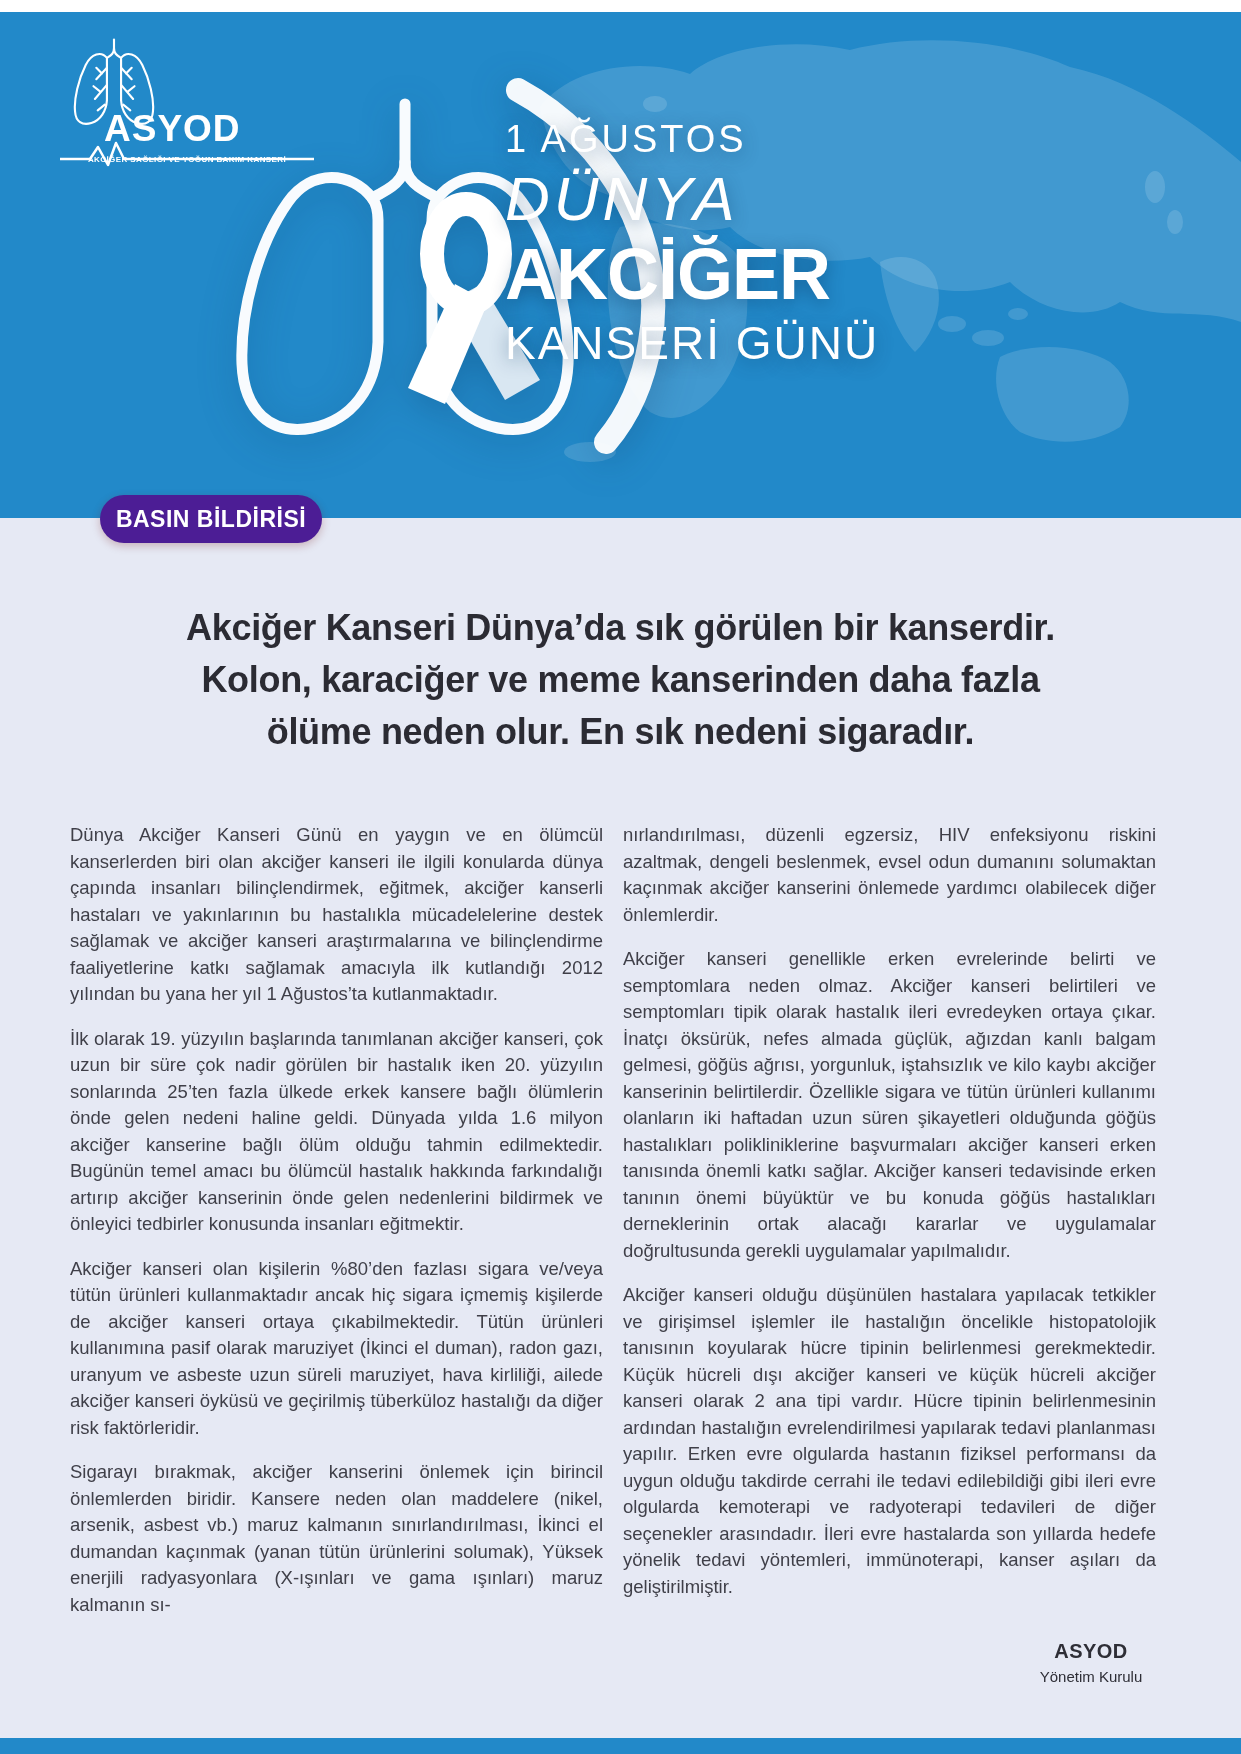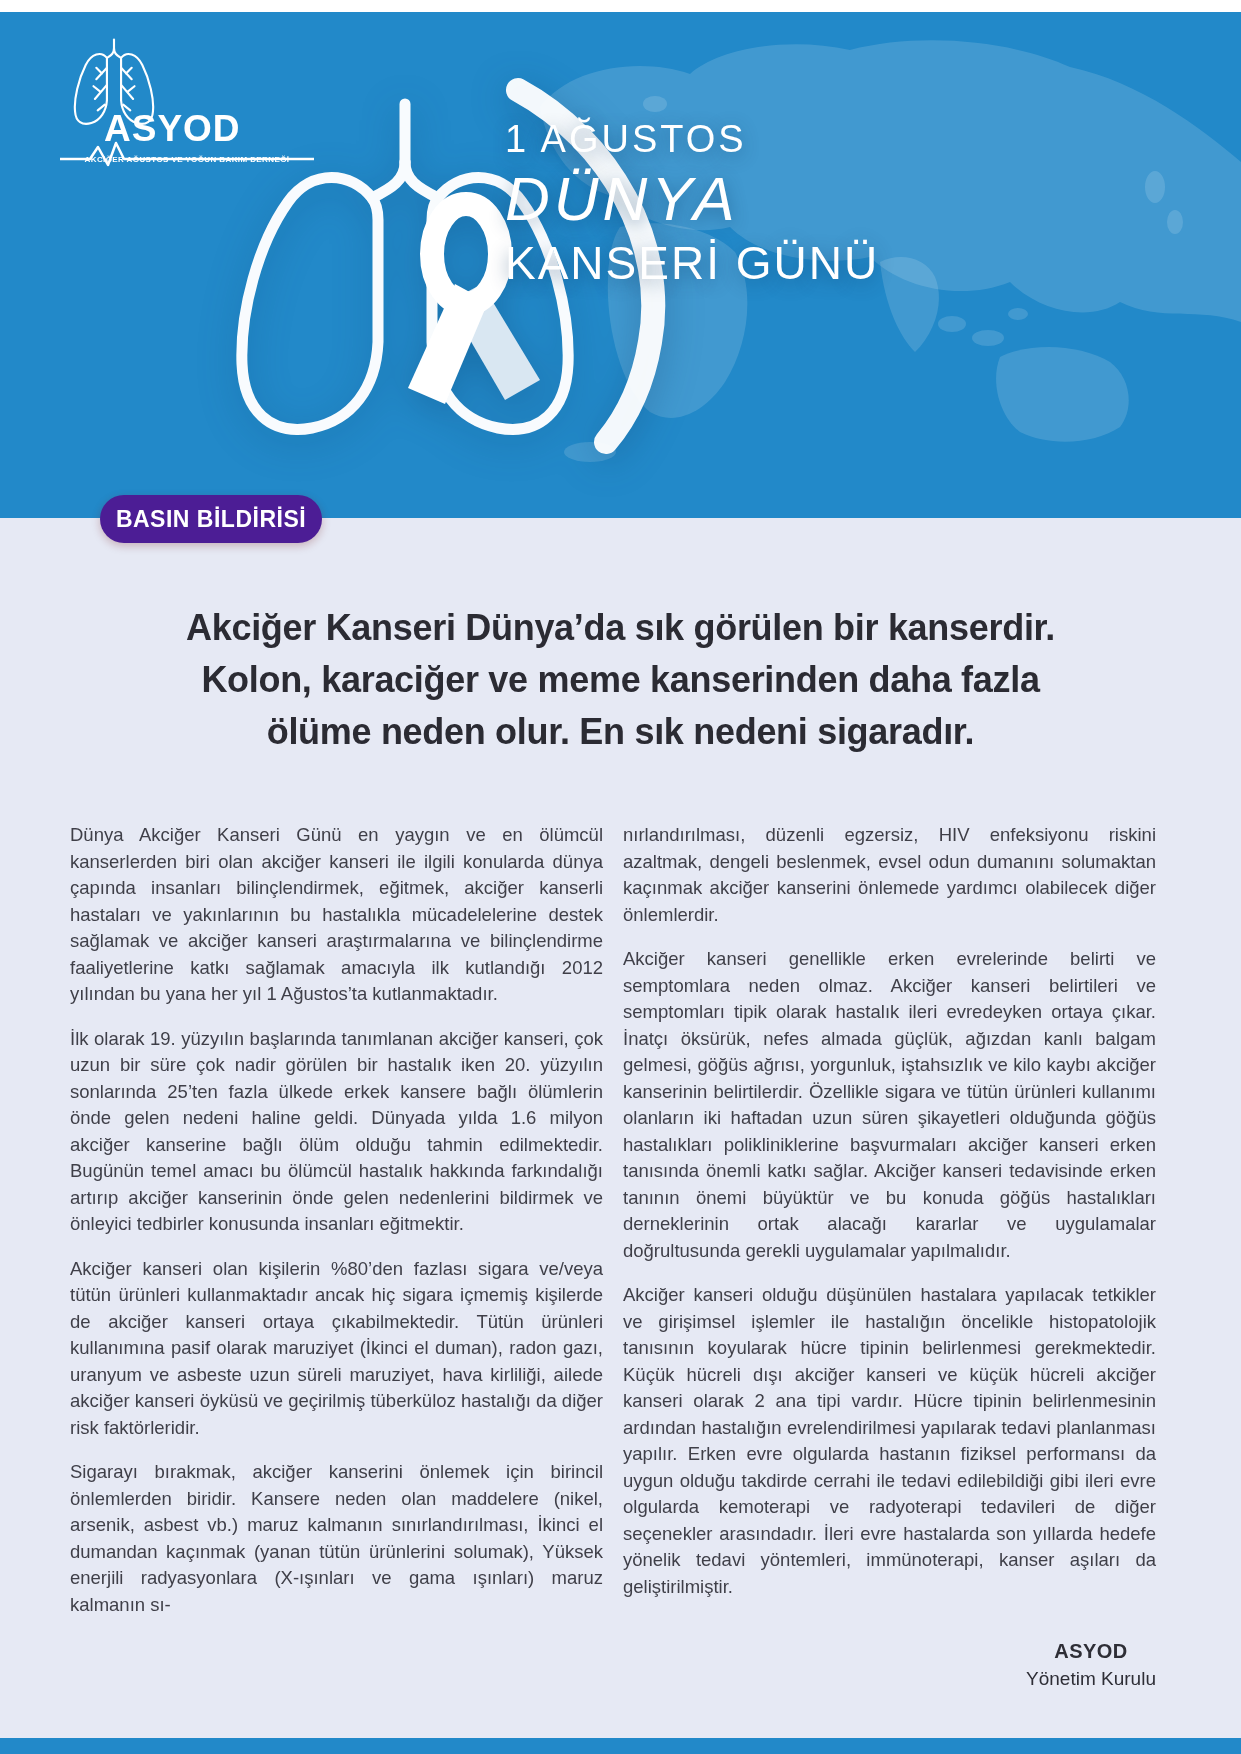--- a/index.html
+++ b/index.html
@@ -33,21 +33,21 @@
   }
   
   .headline { position:absolute; left:0; top:590px; width:1241px; text-align:center; color:#2b2b33; font-weight:700; font-size:36px; line-height:52px; letter-spacing:-.3px; }
   
   .article { position:absolute; left:70px; top:810px; width:1101px; display:flex; gap:20px; color:#3f3f48; }
   .article .col { width:533px; }
   .article p { margin:0 0 18px 0; font-size:18.5px; line-height:26.5px; text-align:justify; }
   
   .signature { position:absolute; left:941px; top:1628px; width:300px; text-align:center; color:#2e2e36; }
   .sig-org { font-weight:700; font-size:20px; letter-spacing:.5px; }
-  .sig-unit { font-size:19px; margin-top:5px; }
+  .sig-unit { font-size:15px; margin-top:5px; }
   
   .footer-bar { position:absolute; left:0; bottom:0; width:1241px; height:28px; background:#2289c9; }
 </style>
 </head>
 <body>
 
 <div class="page">
 
   <header class="hero">
 
@@ -92,26 +92,27 @@
           <path d="M55,28 C47,18 33,22 25,38 C15,58 8,86 10,104 C11,118 20,124 33,120 C46,116 54,103 55,88 Z"></path>
           <path d="M75,28 C83,18 97,22 105,38 C115,58 122,86 120,104 C119,118 110,124 97,120 C84,116 76,103 75,88 Z"></path>
           <path d="M55,42 L40,58 M48,50 L40,42 M55,66 L38,86 M46,76 L36,68 M52,94 L42,102"></path>
           <path d="M75,42 L90,58 M82,50 L90,42 M75,66 L92,86 M84,76 L94,68 M78,94 L88,102"></path>
         </g>
       </svg>
       <div class="logo-word">ASYOD</div>
       <svg class="logo-line" width="254" height="26" viewBox="0 0 254 26" aria-hidden="true">
         <polyline points="0,18 30,18 38,6 48,24 56,2 64,18 254,18" fill="none" stroke="#ffffff" stroke-width="2.5" stroke-linecap="round" stroke-linejoin="round"></polyline>
       </svg>
-      <div class="logo-tag">AKCİĞER AĞUSTOS VE YOĞUN BAKIM DERNEĞİ</div>
+      <div class="logo-tag">AKCİĞER SAĞLIĞI VE YOĞUN BAKIM KANSERİ</div>
     </div>
 
     <div class="banner-title">
       <div class="bt-1">1 AĞUSTOS</div>
       <div class="bt-2">DÜNYA</div>
+      <div class="bt-3">AKCİĞER</div>
       <div class="bt-4">KANSERİ GÜNÜ</div>
     </div>
   </header>
 
   <div class="press-badge">
     <span>BASIN BİLDİRİSİ</span>
   </div>
 
   <section class="headline">
     <div>Akciğer Kanseri Dünya’da sık görülen bir kanserdir.</div>

